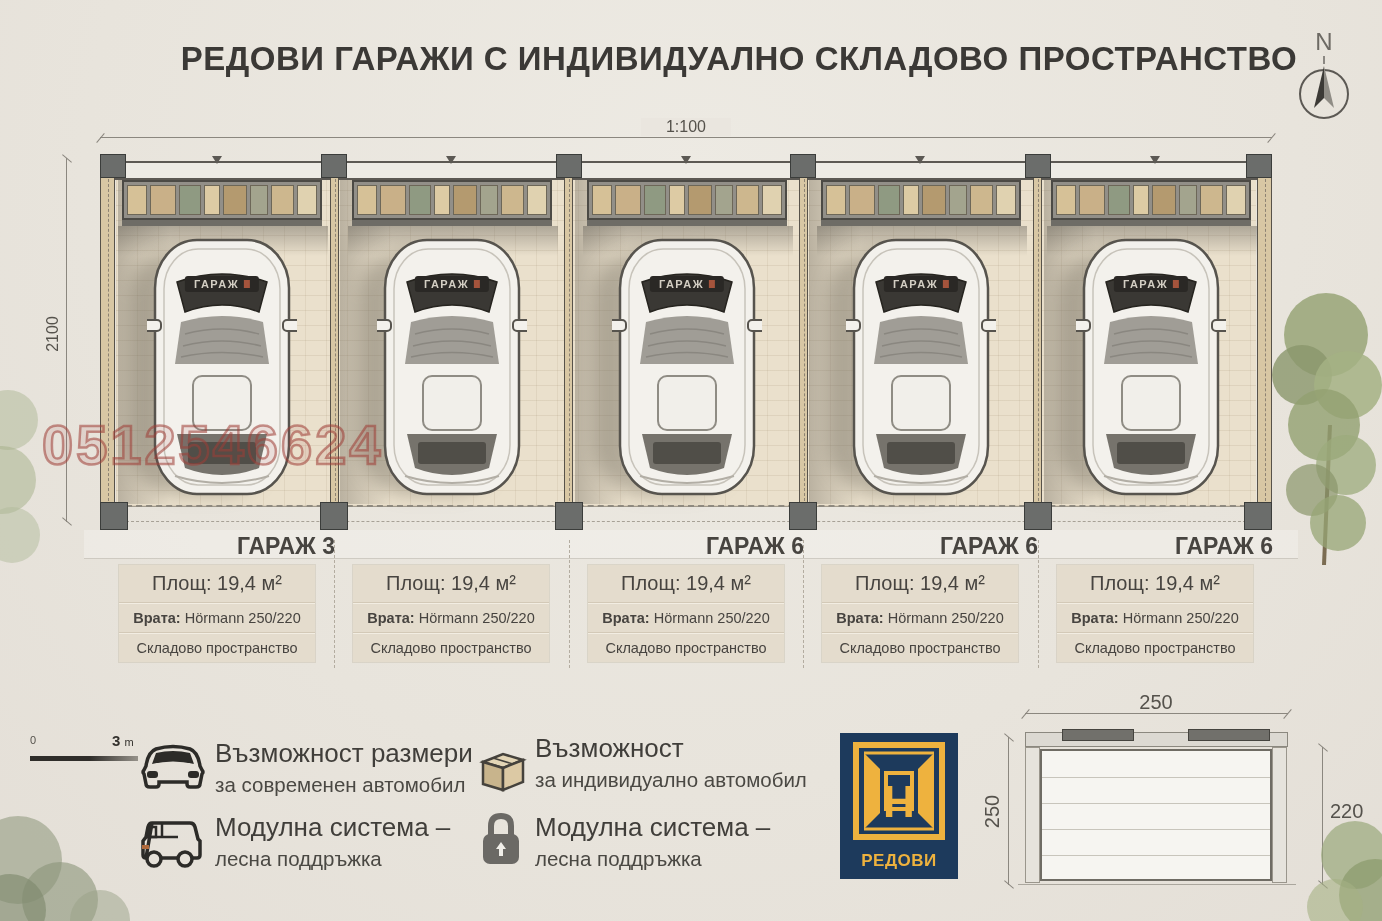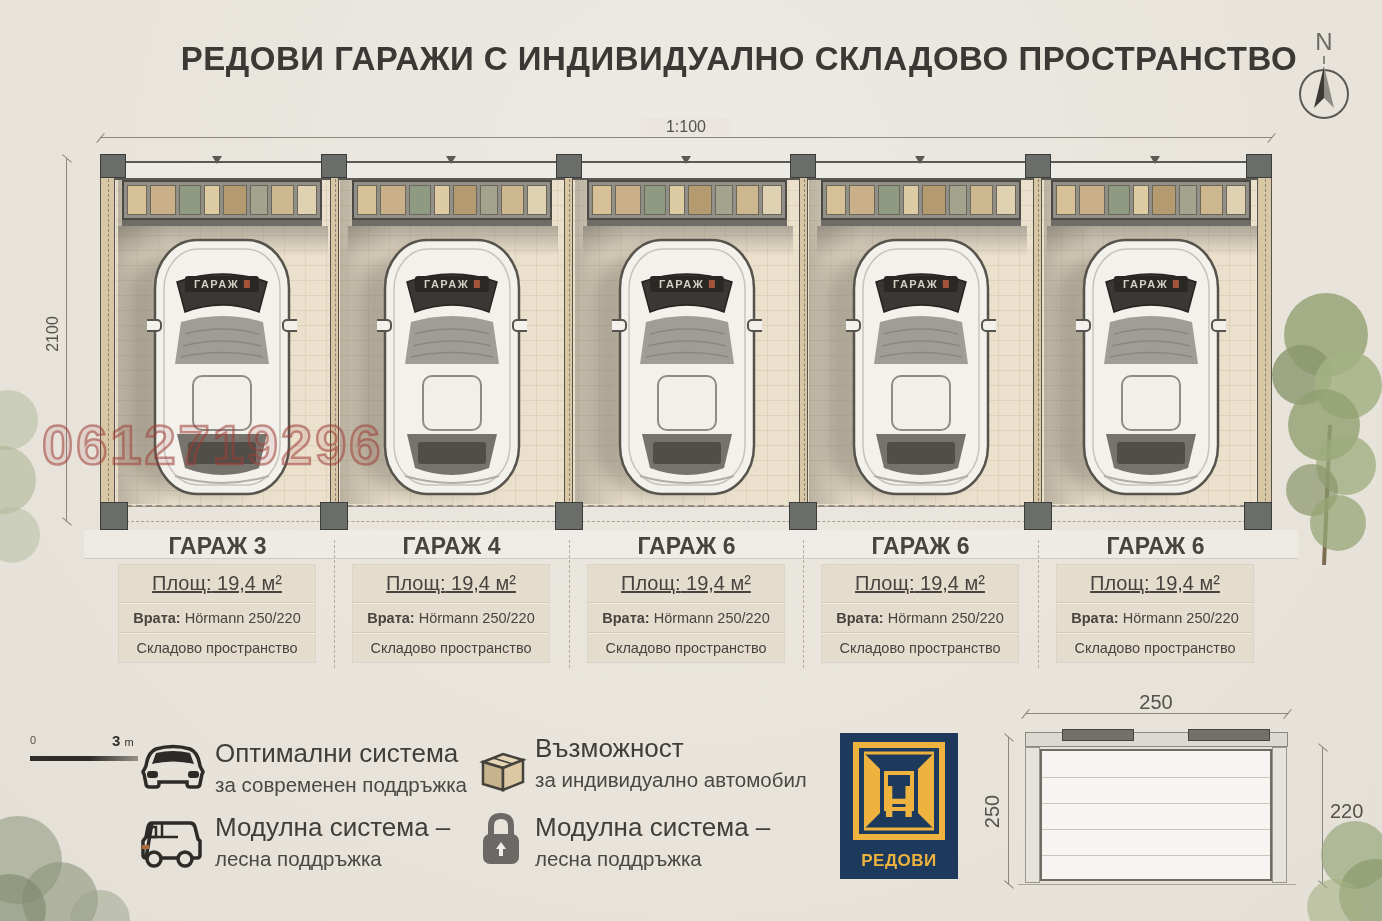--- a/index.html
+++ b/index.html
@@ -64,27 +64,27 @@
 
   
   .car{width:150px;height:262px;top:236px;}
   .car-shadow{top:250px;width:140px;height:244px;border-radius:48px;background:rgba(100,94,82,.38);
         filter:blur(9px);}
   .car-badge{top:40px;left:50%;transform:translateX(-50%);background:#2a2825;color:#d3cec3;
         font-size:11px;font-weight:bold;letter-spacing:1.5px;padding:2px 9px;border-radius:3px;white-space:nowrap;}
   .car-badge::after{content:"";display:inline-block;width:6px;height:8px;margin-left:5px;background:#a5543c;}
 
   
-  .bay-label{top:533px;width:235px;text-align:center;font-size:23px;font-weight:bold;color:#474440;}
+  .bay-label{top:533px;width:235px;text-align:right;font-size:23px;font-weight:bold;color:#474440;}
   .card{top:565px;width:196px;background:#e4dccd;color:#474440;text-align:center;
         box-shadow:0 0 0 1px rgba(190,180,160,.35);}
   .card .row{border-top:1px solid #f2ede2;border-bottom:1px solid #d3c9b7;padding:6px 2px;}
   .card .row:first-child{border-top:none;}
   .card .row:last-child{border-bottom:none;}
-  .card .area{font-size:20px;padding:7px 2px;text-decoration:underline;}
+  .card .area{font-size:20px;padding:7px 2px;}
   .card .small{font-size:14.5px;}
   .card b{font-weight:bold;}
   .vsep{top:540px;height:128px;width:0;border-left:1.5px dashed #b3aca0;}
 
   
   #watermark{left:42px;top:412px;font-size:56px;font-weight:bold;letter-spacing:3px;
      color:rgba(158,62,54,.10);-webkit-text-stroke:2.5px rgba(158,62,54,.55);}
 
   
   #scalebar{left:28px;top:732px;width:150px;height:36px;}
@@ -287,21 +287,20 @@
   <div class="abs post top" style="left:1246px;"></div>
 
   <div class="abs post base" style="left:100px;"></div>
   <div class="abs post base" style="left:320px;"></div>
   <div class="abs post base" style="left:555px;"></div>
   <div class="abs post base" style="left:789px;"></div>
   <div class="abs post base" style="left:1024px;"></div>
   <div class="abs post base" style="left:1244px;"></div>
 
   <div class="abs bay-label" style="left:100px;">ГАРАЖ 3</div>
-  <div class="abs bay-label" style="left:334px;">ГАРАЖ 4</div>
   <div class="abs bay-label" style="left:569px;">ГАРАЖ 6</div>
   <div class="abs bay-label" style="left:803px;">ГАРАЖ 6</div>
   <div class="abs bay-label" style="left:1038px;">ГАРАЖ 6</div>
 
   <div class="abs card" style="left:119px;">
     <div class="row area"><span>Площ:</span> <span>19,4 м²</span></div>
     <div class="row small"><b>Врата:</b> <span>Hörmann 250/220</span></div>
     <div class="row small"><span>Складово пространство</span></div>
   </div>
   <div class="abs card" style="left:353px;">
@@ -323,37 +322,37 @@
     <div class="row area"><span>Площ:</span> <span>19,4 м²</span></div>
     <div class="row small"><b>Врата:</b> <span>Hörmann 250/220</span></div>
     <div class="row small"><span>Складово пространство</span></div>
   </div>
 
   <div class="abs vsep" style="left:334px;"></div>
   <div class="abs vsep" style="left:569px;"></div>
   <div class="abs vsep" style="left:803px;"></div>
   <div class="abs vsep" style="left:1038px;"></div>
 
-  <div id="watermark" class="abs">0612719296</div>
+  <div id="watermark" class="abs">0512546624</div>
 
   <div id="scalebar" class="abs">
     <span class="zero">0</span>
     <span class="max"><span>3</span> <span class="unit">m</span></span>
     <div class="bar"></div>
   </div>
 
   <svg class="abs" style="left:140px;top:740px;" width="66" height="50" viewBox="0 0 66 50">
     <path d="M6,26 Q8,12 16,9 Q33,4 50,9 Q58,12 60,26 L62,30 Q64,32 62,34 L60,44 Q60,47 56,47 L50,47 Q47,47 47,44 L47,42 L19,42 L19,44 Q19,47 16,47 L10,47 Q6,47 6,44 L4,34 Q2,32 4,30 Z" fill="none" stroke="#2c2b28" stroke-width="3.5"></path>
     <path d="M12,24 Q33,19 54,24 L50,13 Q33,9 16,13 Z" fill="#2c2b28"></path>
     <rect x="7" y="31" width="11" height="7" rx="3" fill="#2c2b28"></rect>
     <rect x="48" y="31" width="11" height="7" rx="3" fill="#2c2b28"></rect>
   </svg>
   <div class="abs feature-text" style="left:215px;top:738px;">
-    <div class="l1">Оптимални система</div>
-    <div class="l2">за современен поддръжка</div>
+    <div class="l1">Възможност размери</div>
+    <div class="l2">за современен автомобил</div>
   </div>
 
   <svg class="abs" style="left:138px;top:815px;" width="66" height="56" viewBox="0 0 66 56">
     <path d="M14,8 L52,8 Q56,8 57,12 L60,24 L62,26 L62,40 Q62,43 59,43 L54,43 M40,43 L22,43 M8,43 Q5,43 5,40 L5,26 L8,22 L10,12 Q11,8 14,8 Z" fill="none" stroke="#2c2b28" stroke-width="3.5"></path>
     <path d="M10,22 L18,22 L18,12 L12,12 Z" fill="none" stroke="#2c2b28" stroke-width="2.5"></path>
     <line x1="24" y1="8" x2="24" y2="22" stroke="#2c2b28" stroke-width="2.5"></line>
     <line x1="8" y1="22" x2="40" y2="22" stroke="#2c2b28" stroke-width="2.5"></line>
     <circle cx="16" cy="44" r="7" fill="none" stroke="#2c2b28" stroke-width="3.5"></circle>
     <circle cx="47" cy="44" r="7" fill="none" stroke="#2c2b28" stroke-width="3.5"></circle>
     <rect x="4" y="30" width="7" height="4" fill="#b06a3c"></rect>

